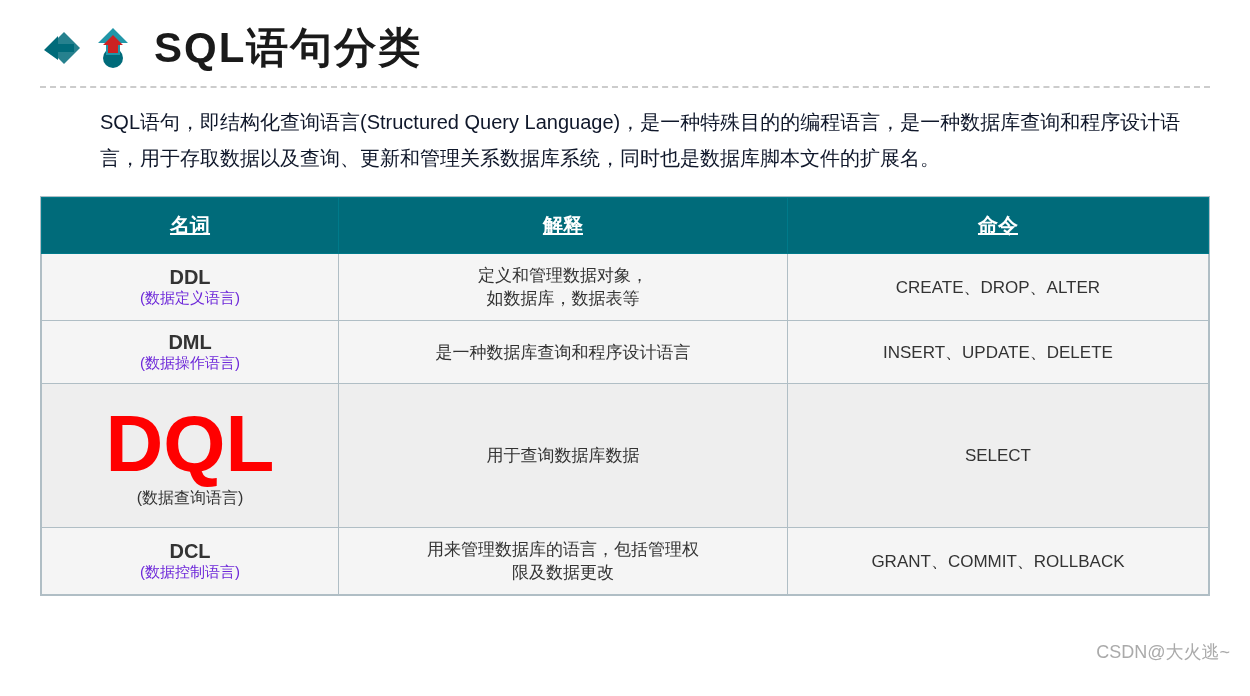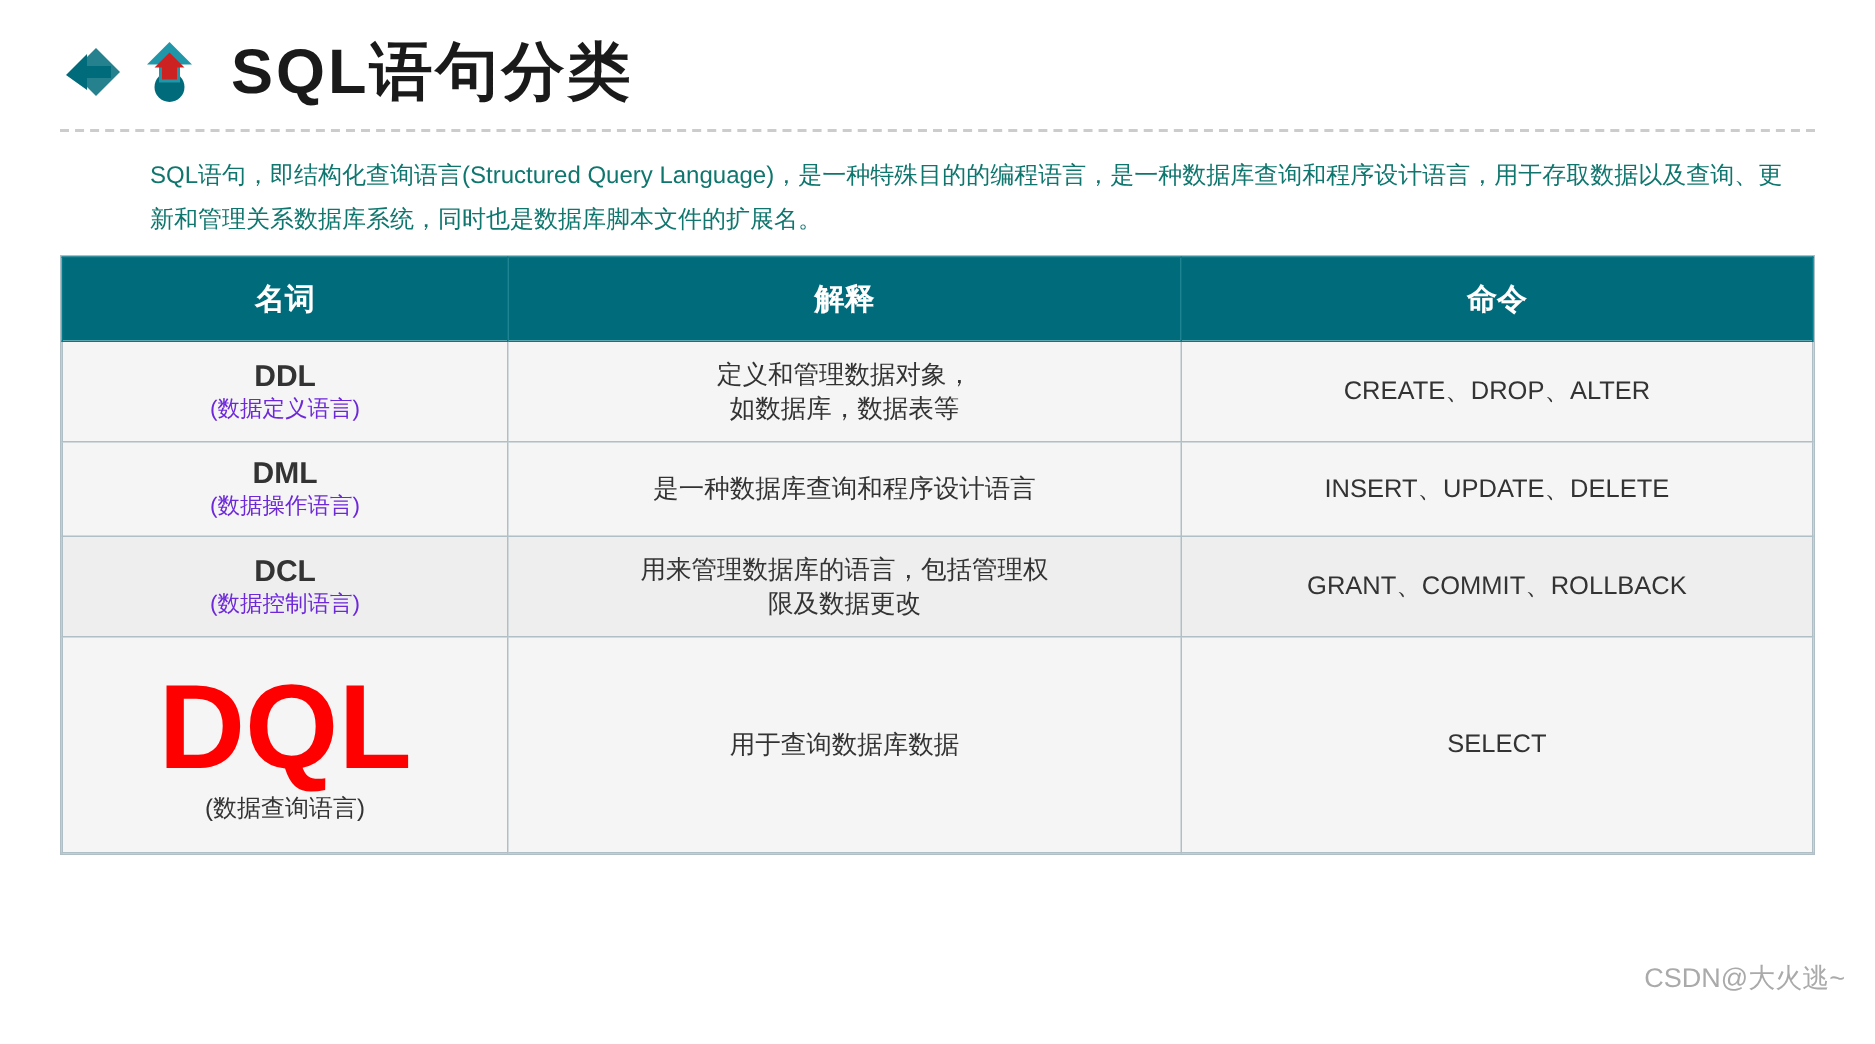--- a/index.html
+++ b/index.html
@@ -49,24 +49,24 @@
       letter-spacing: 2px;
     }
 
     .divider {
       border: none;
       border-top: 2px dashed #cccccc;
       margin: 8px 0 16px 0;
     }
 
     .description {
-      font-size: 16px;
-      color: #0f766e;
+      font-size: 20px;
+      color: #0f172a;
       line-height: 1.8;
-      margin-bottom: 8px;
+      margin-bottom: 20px;
       padding-left: 60px;
       padding-right: 20px;
     }
 
     .table-container {
       width: 100%;
       border-collapse: collapse;
       border: 1px solid #b0bec5;
     }
 
@@ -76,20 +76,21 @@
     }
 
     thead tr th {
       background-color: #006b7a;
       color: #ffffff;
       font-size: 20px;
       font-weight: bold;
       padding: 14px 20px;
       text-align: center;
       border: 1px solid #007a8a;
+      text-decoration: underline;
     }
 
     tbody tr td {
       border: 1px solid #b0bec5;
       text-align: center;
       vertical-align: middle;
       font-size: 17px;
       color: #333333;
       padding: 10px 16px;
     }
@@ -204,36 +205,36 @@
           <td>
             <span class="term-main">DML</span>
             <span class="term-sub">(数据操作语言)</span>
           </td>
           <td>是一种数据库查询和程序设计语言</td>
           <td>INSERT、UPDATE、DELETE</td>
         </tr>
 
         <tr>
           <td>
+            <div class="dql-cell">DQL</div>
+            <span class="dql-sub">(数据查询语言)</span>
+          </td>
+          <td>用于查询数据库数据</td>
+          <td>SELECT</td>
+        </tr>
+
+        <tr>
+          <td>
             <span class="term-main">DCL</span>
             <span class="term-sub">(数据控制语言)</span>
           </td>
           <td>
             用来管理数据库的语言，包括管理权<br>限及数据更改
           </td>
           <td>GRANT、COMMIT、ROLLBACK</td>
-        </tr>
-
-        <tr>
-          <td>
-            <div class="dql-cell">DQL</div>
-            <span class="dql-sub">(数据查询语言)</span>
-          </td>
-          <td>用于查询数据库数据</td>
-          <td>SELECT</td>
         </tr>
       </tbody>
     </table>
   </div>
 
   <div class="watermark">CSDN@大火逃~</div>
 
 </div>
 
 </body></html>

